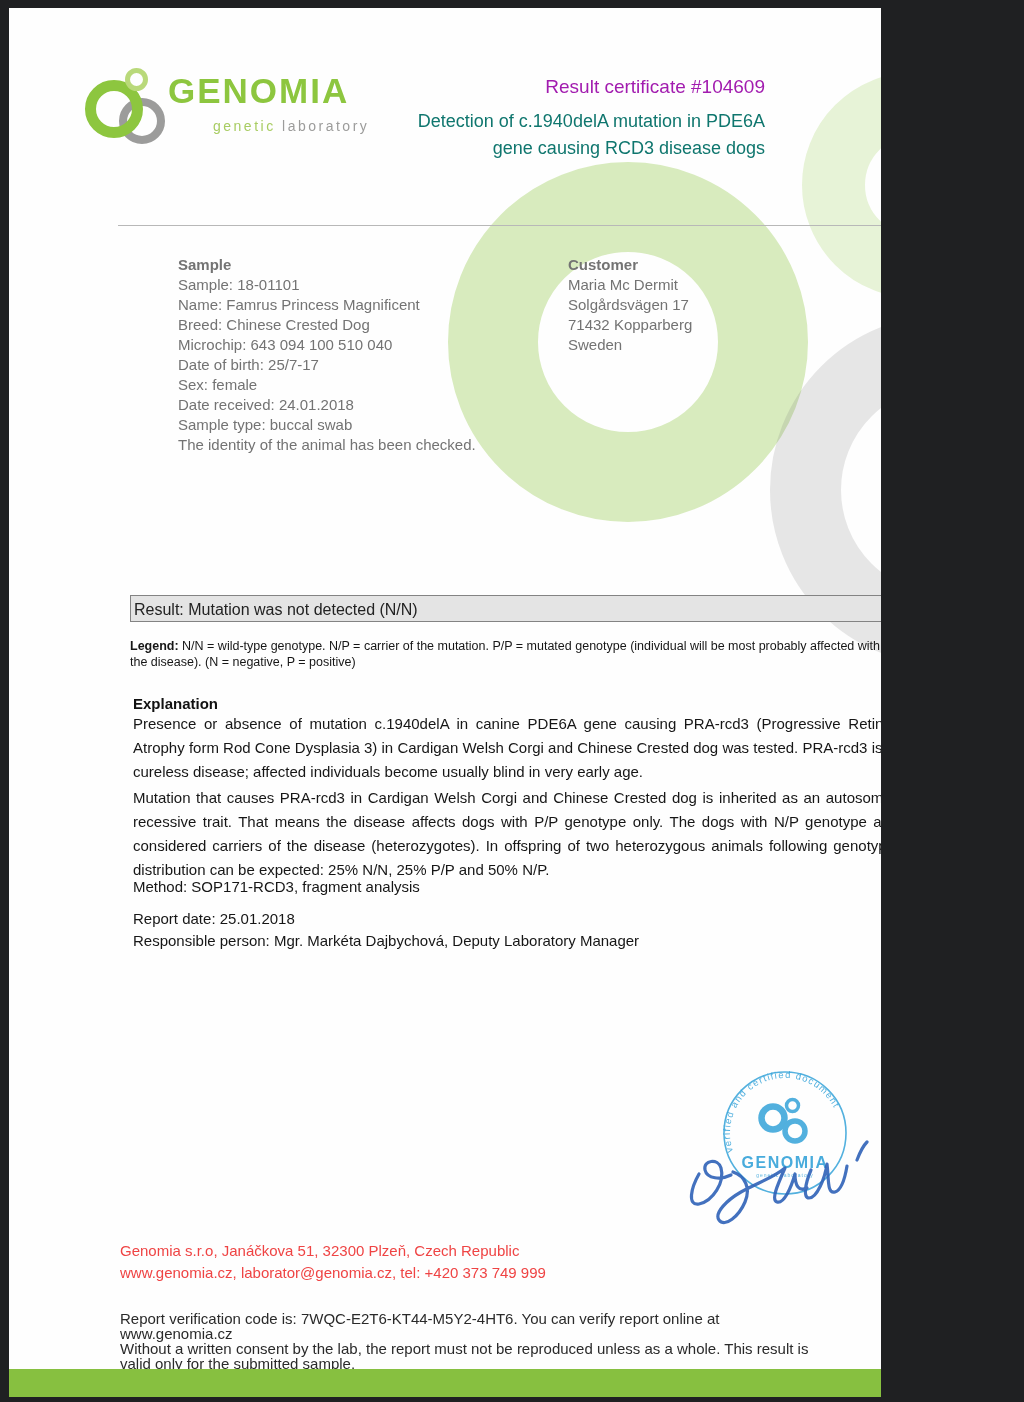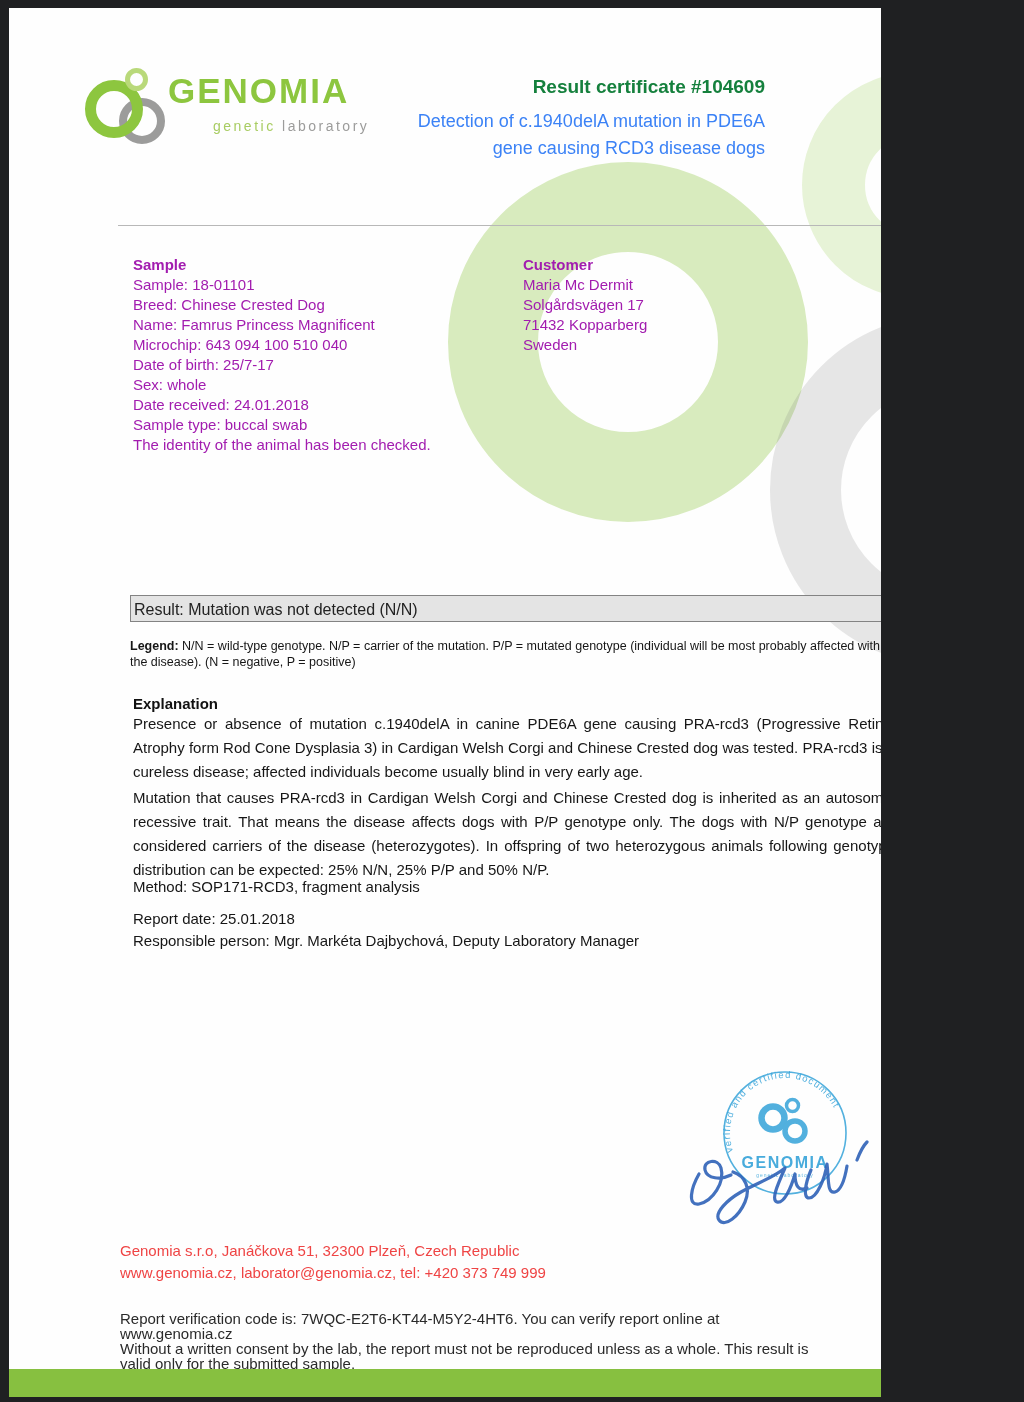--- a/index.html
+++ b/index.html
@@ -31,32 +31,32 @@
     font-size:35px;font-weight:bold;letter-spacing:2px;color:#8dc63f;
   }
   .logo-tagline{
     position:absolute;left:204px;top:110px;
     font-size:14px;letter-spacing:2.5px;color:#9c9c9b;
   }
   .logo-tagline .green{color:#a8cc62;margin-top:15px;}
   
   .cert-title{
     position:absolute;right:116px;top:68px;
-    font-size:19px;font-weight:bold;color:#15803d;
+    font-size:19px;font-weight:normal;color:#a21caf;
   }
   .cert-subtitle{
     position:absolute;right:116px;top:100px;
-    font-size:18px;line-height:27px;color:#3b82f6;text-align:right;
+    font-size:18px;line-height:27px;color:#0f766e;text-align:right;
   }
   .separator{
     position:absolute;left:109px;top:217px;width:787px;height:1px;
     background:#b8b8b8;
   }
   
-  .info-block{position:absolute;font-size:15px;line-height:20px;color:#a21caf;}
+  .info-block{position:absolute;font-size:15px;line-height:20px;color:#737373;margin-left:45px;}
   .sample-block{left:124px;top:247px;width:380px;}
   .customer-block{left:514px;top:247px;width:300px;}
   .block-heading{font-weight:bold;}
   
   .result-box{
     position:absolute;left:121px;top:587px;width:756px;height:27px;
     background:#e4e4e4;border:1px solid #838383;
     font-size:16px;line-height:27px;color:#222;
     padding-left:3px;box-sizing:border-box;
   }
@@ -119,25 +119,25 @@
   <div class="cert-subtitle">
     <div>Detection of c.1940delA mutation in PDE6A</div>
     <div>gene causing RCD3 disease dogs</div>
   </div>
 
   <div class="separator"></div>
 
   <div class="info-block sample-block">
     <div class="block-heading">Sample</div>
     <div>Sample: 18-01101</div>
+    <div>Name: Famrus Princess Magnificent</div>
     <div>Breed: Chinese Crested Dog</div>
-    <div>Name: Famrus Princess Magnificent</div>
     <div>Microchip: 643 094 100 510 040</div>
     <div>Date of birth: 25/7-17</div>
-    <div>Sex: whole</div>
+    <div>Sex: female</div>
     <div>Date received: 24.01.2018</div>
     <div>Sample type: buccal swab</div>
     <div>The identity of the animal has been checked.</div>
   </div>
 
   <div class="info-block customer-block">
     <div class="block-heading">Customer</div>
     <div>Maria Mc Dermit</div>
     <div>Solgårdsvägen 17</div>
     <div>71432 Kopparberg</div>

